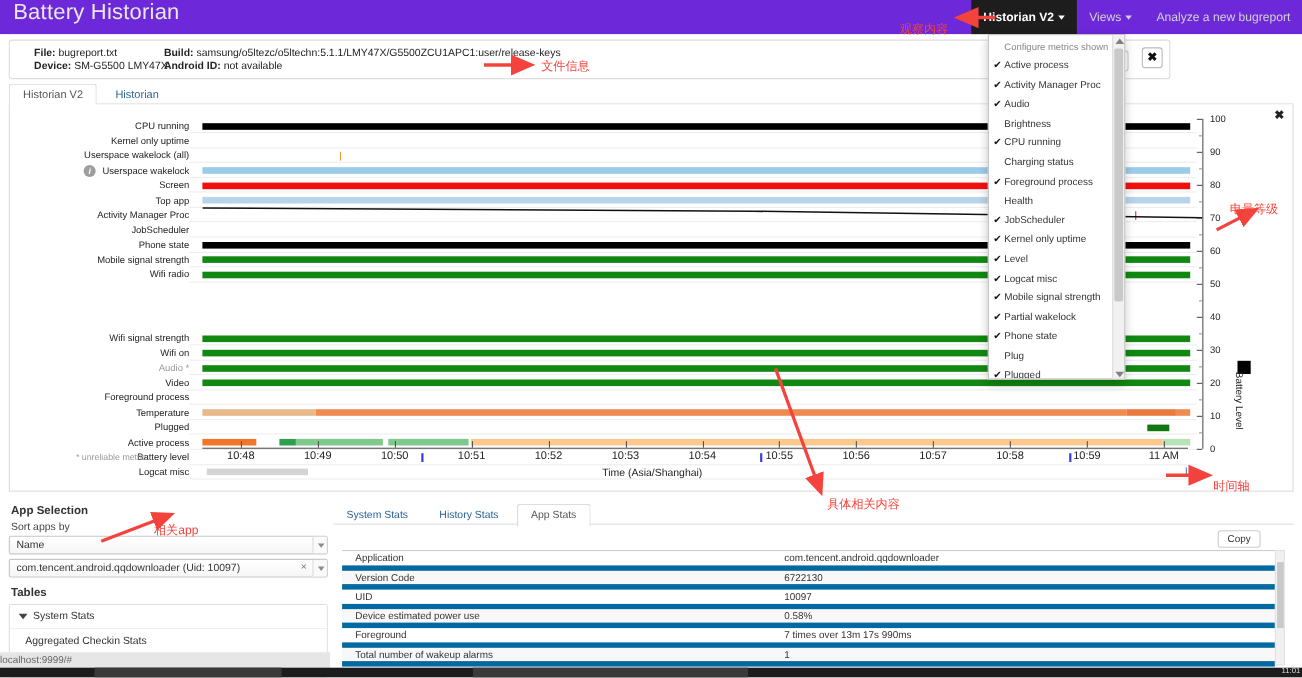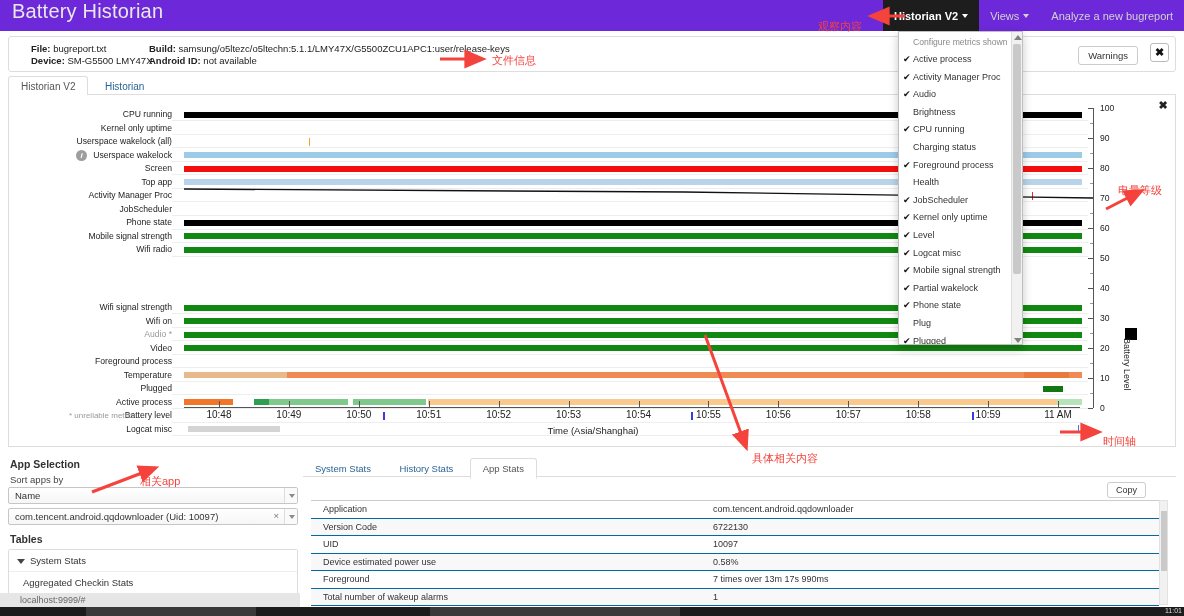--- a/index.html
+++ b/index.html
@@ -27,21 +27,21 @@
   .nav-item {
     display:flex; align-items:center; padding:0 11px;
     color:#cfcfcf; font-size:11px; white-space:nowrap; cursor:pointer;
   }
   .nav-item.active { background:#1d1d1d; color:#fff; font-weight:bold; }
   .nav-item.plain { color:#d2d2d2; }
   .caret { margin-left:4px; border-left:3.5px solid transparent; border-right:3.5px solid transparent; border-top:4px solid currentColor; display:inline-block;}
 
   
   .fileinfo {
-    position:absolute; left:8px; top:36px; width:1168px; height:36px;
+    position:absolute; left:8px; top:36px; width:1056px; height:36px;
     border:1px solid #ddd; border-radius:3px; background:#fff;
   }
   .fi-line { position:absolute; font-size:9.5px; color:#222; white-space:nowrap; }
   .fi-line b { font-weight:bold; }
   .fi-l1 { left:22px; top:6px; }
   .fi-l2 { left:22px; top:18px; }
   .fi-l3 { left:140px; top:6px; }
   .fi-l4 { left:140px; top:18px; }
   .warn-btn {
     position:absolute; right:37px; top:9px;
@@ -167,31 +167,31 @@
   .statspanel { position:absolute; left:303px; top:458px; width:873px; height:148px; }
   .stab-strip { position:absolute; left:0; top:0; height:19px; width:873px; border-bottom:1px solid #ddd; }
   .stab { display:inline-block; font-size:9.5px; padding:4px 12px; color:#2a6496; cursor:pointer; }
   .stab.active { color:#555; background:#fff; border:1px solid #ddd; border-bottom:1px solid #fff; border-radius:3px 3px 0 0; }
   .copy-btn {
     position:absolute; right:30px; top:24px;
     border:1px solid #ccc; border-radius:3px; background:#fff;
     font-size:9px; padding:2px 8px; color:#333; cursor:pointer;
   }
   .stbl { position:absolute; left:8px; top:42px; width:848px; border-top:1px solid #ccc;}
-  .strow { display:flex; height:17.5px; align-items:center; border-bottom:1px solid #0369a1; font-size:9px; color:#333; }
+  .strow { display:flex; height:17.5px; align-items:center; border-bottom:5px solid #0369a1; font-size:9px; color:#333; }
   .strow:nth-child(even) { background:#f8f8f8; }
   .stkey { width:398px; padding-left:12px; }
   .stval { flex:1; padding-left:4px; }
   .stbl-scroll { position:absolute; right:8px; top:42px; width:9px; height:105px; background:#f1f1f1; border:1px solid #e2e2e2;}
   .stbl-scroll .thumb { position:absolute; left:1px; top:10px; width:6px; height:60px; background:#c9c9c9; }
 
   
   .statusbar {
     position:absolute; left:0; top:593px; width:300px; height:16px;
-    background:#e6e6e6; color:#666; font-size:9px; line-height:14px; padding-left:20px;
+    background:#e6e6e6; color:#666; font-size:9px; line-height:14px; padding-left:0;
   }
   .taskbar { position:absolute; left:0; top:607px; width:1184px; height:9px; background:#1c1c1c; }
   .taskbar .seg2 { position:absolute; top:0; height:9px; background:#3a3a3a; }
   .clockbox { position:absolute; right:2px; top:607px; font-size:7px; color:#ddd; }
 
   
   .anno { position:absolute; color:#f4433c; font-size:11px; white-space:nowrap; z-index:60;}
   .arrow-svg { position:absolute; z-index:59; pointer-events:none; }
 </style>
 </head>

